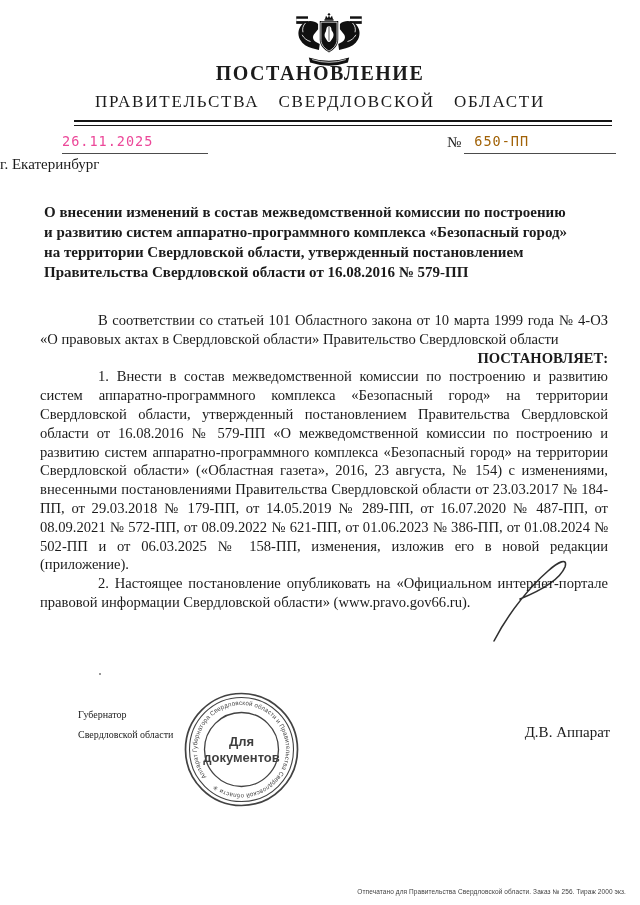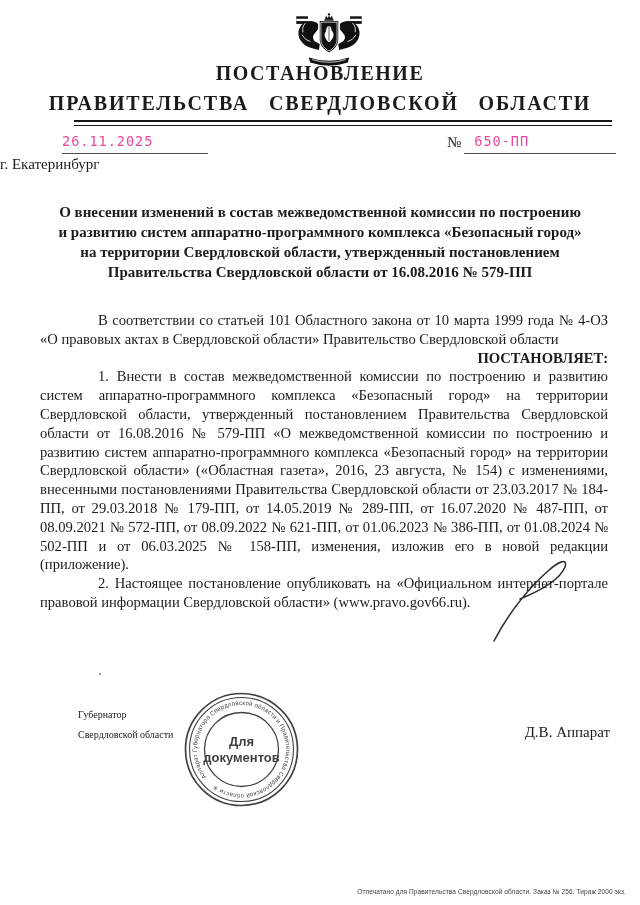--- a/index.html
+++ b/index.html
@@ -8,43 +8,43 @@
     font-family:"Liberation Serif",serif;color:#1b1b1b;
   }
   
   .coat{position:absolute;left:287px;top:12px;}
   .org-type{
     position:absolute;top:62px;left:0;right:0;text-align:center;
     font-size:20px;font-weight:bold;letter-spacing:1.5px;
   }
   .org-name{
     position:absolute;top:92px;left:0;right:0;text-align:center;
-    font-size:20px;font-weight:bold;letter-spacing:1.8px;word-spacing:13px;
+    font-size:17px;font-weight:normal;letter-spacing:1.8px;word-spacing:13px;
   }
   .double-rule{
     position:absolute;top:120px;left:74px;width:538px;height:3px;
     border-top:2.6px solid #161616;border-bottom:1.3px solid #161616;
   }
   .date-field{
     position:absolute;top:133px;left:62px;width:146px;text-align:left;
     font-family:"DejaVu Sans Mono",monospace;font-size:13.5px;letter-spacing:1px;
     border-bottom:1.1px solid #4c4c4c;padding-bottom:4px;color:#ec4899;
   }
   .num-field{
     position:absolute;top:133px;left:447px;display:flex;align-items:flex-end;
   }
   .num-sign{font-size:15px;padding-bottom:3px;margin-right:3px;}
   .num-value{
-    font-family:"DejaVu Sans Mono",monospace;font-size:13.5px;letter-spacing:1px;color:#ec4899;
+    font-family:"DejaVu Sans Mono",monospace;font-size:13.5px;letter-spacing:1px;color:#a16207;
     border-bottom:1.1px solid #4c4c4c;width:152px;padding:0 0 4px 10px;box-sizing:border-box;
   }
   .city-line{position:absolute;top:156px;left:0;right:0;text-align:left;font-size:15px;}
   
   .doc-title{
-    position:absolute;top:202px;left:36px;width:568px;text-align:center;
+    position:absolute;top:202px;left:44px;width:568px;text-align:left;
     font-size:15px;font-weight:bold;line-height:20px;white-space:pre-line;
   }
   .body-text{
     position:absolute;top:311px;left:40px;width:568px;
     font-size:14.6px;line-height:18.8px;text-align:justify;
   }
   .body-text p{margin:0;text-indent:58px;}
   .body-text p.resolves{text-indent:0;font-weight:bold;text-align:right;}
   
   .sig-left{position:absolute;left:78px;top:705px;font-size:10px;line-height:19.5px;}

